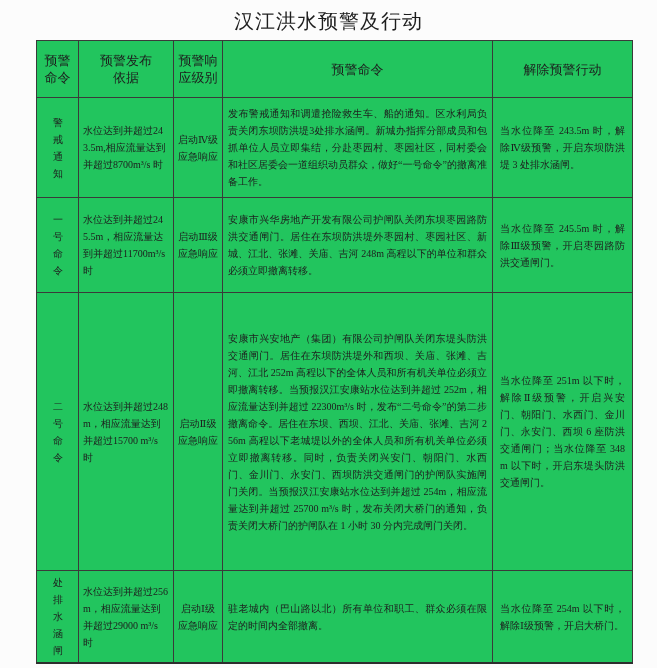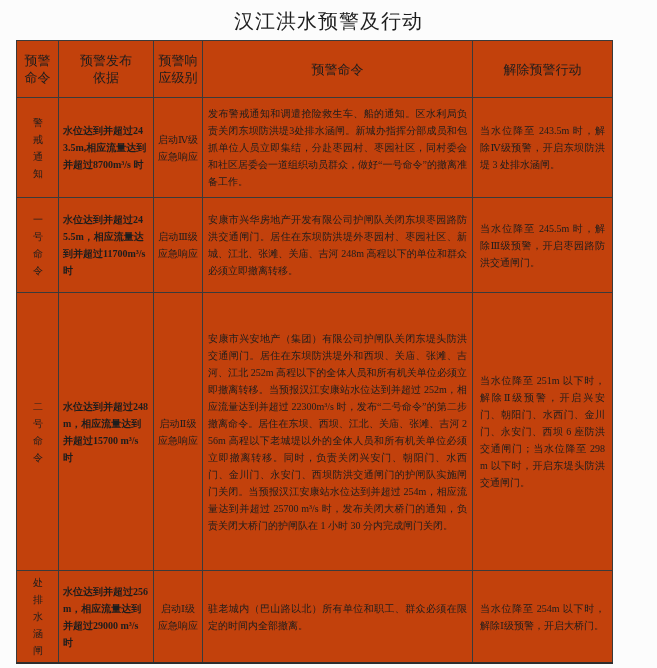--- a/index.html
+++ b/index.html
@@ -15,22 +15,22 @@
     font-family:"Liberation Sans","DejaVu Sans",sans-serif;
     font-size:20px;
     font-weight:normal;
     letter-spacing:1px;
     margin:8px 0 5px 0;
   }
   table{
     border-collapse:collapse;
     table-layout:fixed;
     width:596px;
-    margin-left:16px;
-    background:#c2410c;
+    margin-left:36px;
+    background:#22c55e;
     border:1px solid #3a3a3a;
     border-bottom:2px solid #2e2e2e;
   }
   th,td{
     border:1px solid #3a3a3a;
     vertical-align:middle;
     font-size:10px;
     line-height:17px;
     padding:3px 5px;
     word-break:break-all;
@@ -45,21 +45,21 @@
   .th-narrow{
     display:inline-block;
     width:56px;
     vertical-align:middle;
   }
   tbody tr:nth-child(1){height:100px;}
   tbody tr:nth-child(2){height:95px;}
   tbody tr:nth-child(3){height:278px;}
   tbody tr:nth-child(4){height:84px;}
   td.cmd{text-align:center;padding:3px 16px;}
-  td.basis{text-align:left;padding:3px 4px;font-weight:bold;}
+  td.basis{text-align:left;padding:3px 4px;}
   td.level{text-align:center;padding:3px 3px;}
   td.action{text-align:justify;padding:3px 5px;}
   td.cancel{text-align:justify;padding:3px 7px;}
 </style>
 </head>
 <body>
 
 <div class="page-title">汉江洪水预警及行动</div>
 
 <table>
@@ -92,21 +92,21 @@
       <td class="basis">水位达到并超过245.5m，相应流量达到并超过11700m³/s 时</td>
       <td class="level">启动Ⅲ级应急响应</td>
       <td class="action">安康市兴华房地产开发有限公司护闸队关闭东坝枣园路防洪交通闸门。居住在东坝防洪堤外枣园村、枣园社区、新城、江北、张滩、关庙、吉河 248m 高程以下的单位和群众必须立即撤离转移。</td>
       <td class="cancel">当水位降至 245.5m 时，解除Ⅲ级预警，开启枣园路防洪交通闸门。</td>
     </tr>
     <tr>
       <td class="cmd">二号命令</td>
       <td class="basis">水位达到并超过248m，相应流量达到并超过15700 m³/s 时</td>
       <td class="level">启动Ⅱ级应急响应</td>
       <td class="action">安康市兴安地产（集团）有限公司护闸队关闭东堤头防洪交通闸门。居住在东坝防洪堤外和西坝、关庙、张滩、吉河、江北 252m 高程以下的全体人员和所有机关单位必须立即撤离转移。当预报汉江安康站水位达到并超过 252m，相应流量达到并超过 22300m³/s 时，发布“二号命令”的第二步撤离命令。居住在东坝、西坝、江北、关庙、张滩、吉河 256m 高程以下老城堤以外的全体人员和所有机关单位必须立即撤离转移。同时，负责关闭兴安门、朝阳门、水西门、金川门、永安门、西坝防洪交通闸门的护闸队实施闸门关闭。当预报汉江安康站水位达到并超过 254m，相应流量达到并超过 25700 m³/s 时，发布关闭大桥门的通知，负责关闭大桥门的护闸队在 1 小时 30 分内完成闸门关闭。</td>
-      <td class="cancel">当水位降至 251m 以下时，解除Ⅱ级预警，开启兴安门、朝阳门、水西门、金川门、永安门、西坝 6 座防洪交通闸门；当水位降至 298m 以下时，开启东堤头防洪交通闸门。</td>
+      <td class="cancel">当水位降至 251m 以下时，解除Ⅱ级预警，开启兴安门、朝阳门、水西门、金川门、永安门、西坝 6 座防洪交通闸门；当水位降至 348m 以下时，开启东堤头防洪交通闸门。</td>
     </tr>
     <tr>
       <td class="cmd">处排水涵闸</td>
       <td class="basis">水位达到并超过256m，相应流量达到并超过29000 m³/s 时</td>
       <td class="level">启动Ⅰ级应急响应</td>
       <td class="action">驻老城内（巴山路以北）所有单位和职工、群众必须在限定的时间内全部撤离。</td>
       <td class="cancel">当水位降至 254m 以下时，解除Ⅰ级预警，开启大桥门。</td>
     </tr>
   </tbody>
 </table>

